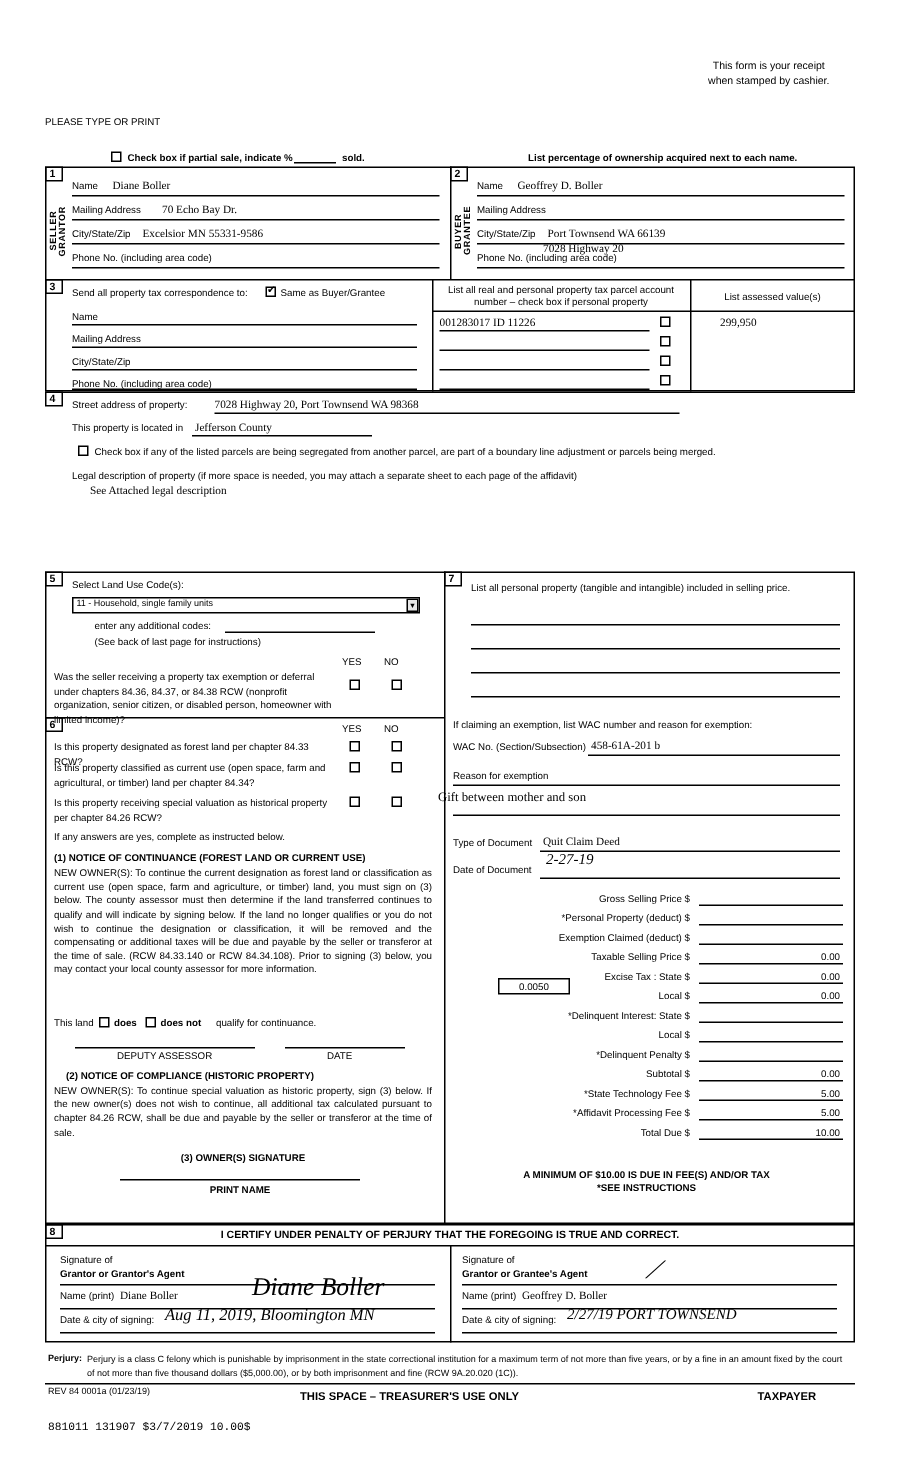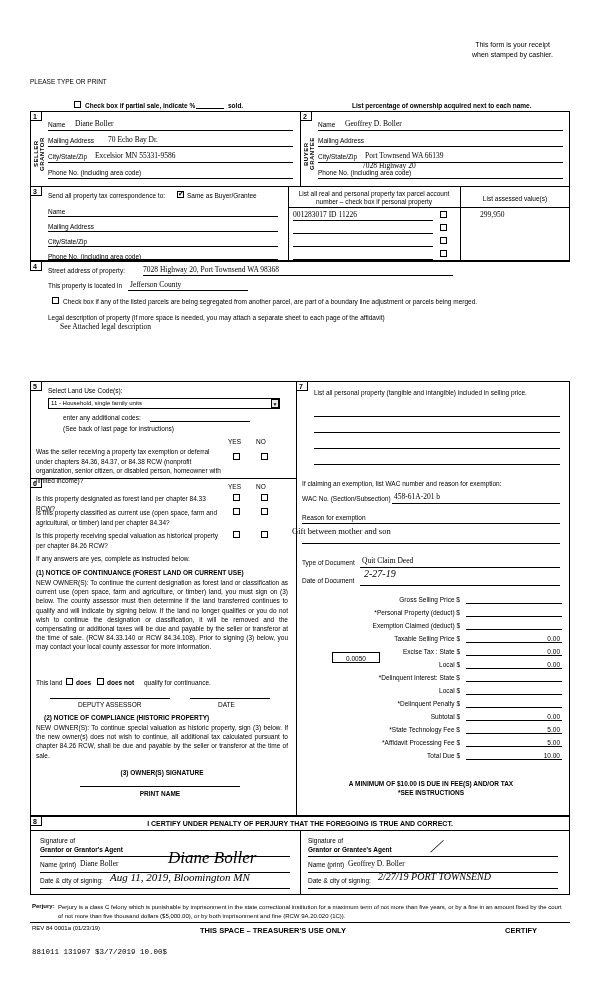--- a/index.html
+++ b/index.html
@@ -294,16 +294,16 @@
   <div class="ul" style="left:308px;top:872px;width:250px;"></div>
   <div class="lbl" style="left:308px;top:876px;">Date &amp; city of signing:</div>
   <div class="hand" style="left:378px;top:871px;font-size:10px;">2/27/19   PORT TOWNSEND</div>
   <div class="ul" style="left:308px;top:888px;width:250px;"></div>
 
   <div class="foot bold" style="left:32px;top:903px;">Perjury:</div>
   <div class="foot" style="left:58px;top:903px;width:508px;line-height:9px;">Perjury is a class C felony which is punishable by imprisonment in the state correctional institution for a maximum term of not more than five years, or by a fine in an amount fixed by the court of not more than five thousand dollars ($5,000.00), or by both imprisonment and fine (RCW 9A.20.020 (1C)).</div>
   <div class="hline" style="left:30px;top:922px;width:540px;"></div>
   <div class="foot" style="left:32px;top:925px;">REV 84 0001a (01/23/19)</div>
   <div class="foot bold" style="left:200px;top:926px;font-size:7.5px;">THIS SPACE – TREASURER'S USE ONLY</div>
-  <div class="foot bold" style="left:505px;top:926px;font-size:7.5px;">CERTIFY</div>
+  <div class="foot bold" style="left:505px;top:926px;font-size:7.5px;">TAXPAYER</div>
   <div class="foot" style="left:32px;top:948px;font-family:'Liberation Mono',monospace;font-size:7.5px;">881011  131907  $3/7/2019  10.00$</div>
 
 </div>
 
 </body></html>

